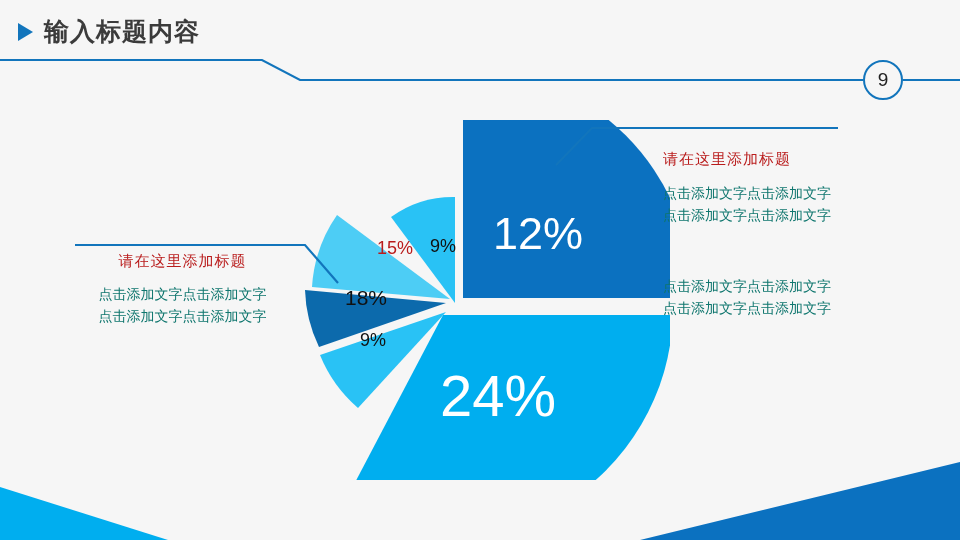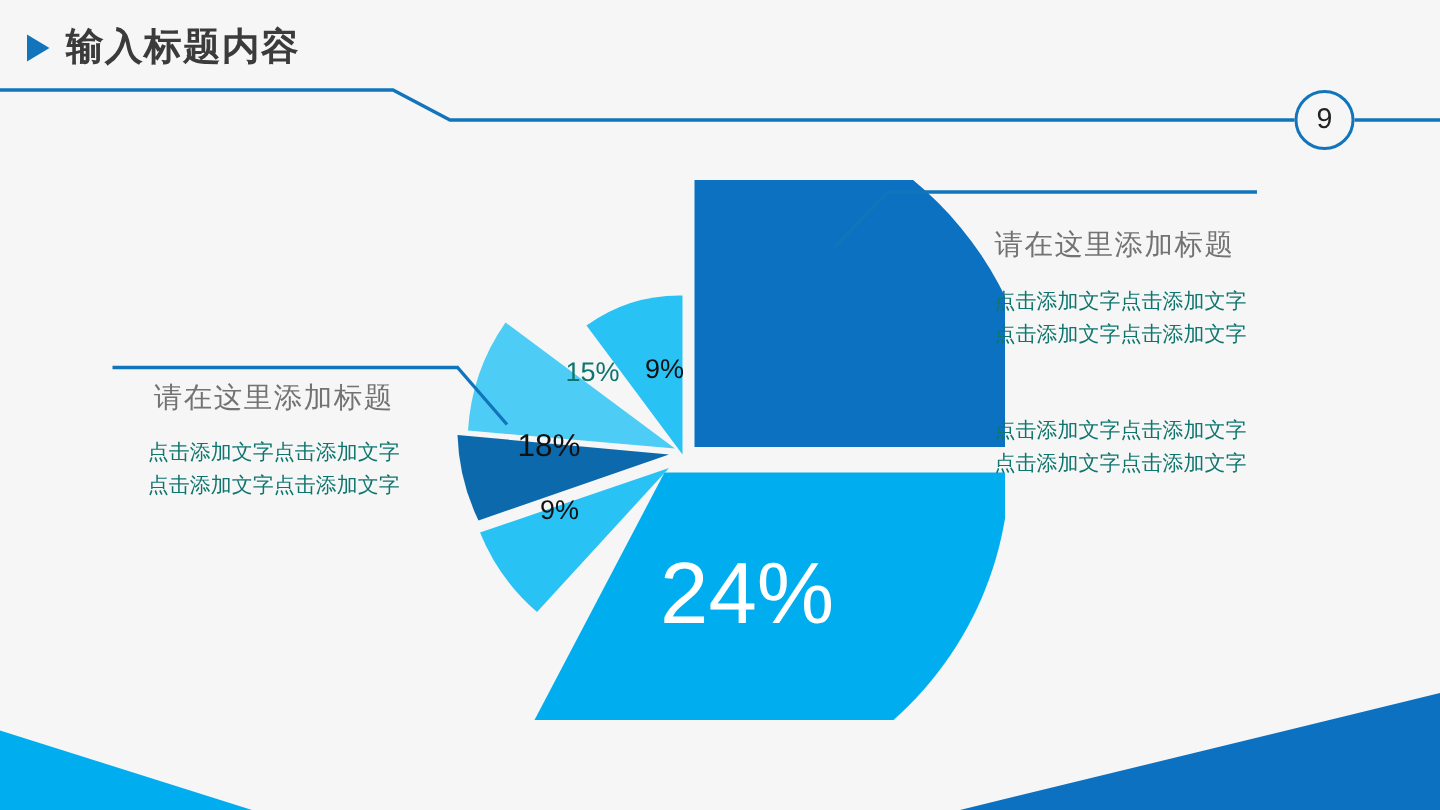--- a/index.html
+++ b/index.html
@@ -85,29 +85,29 @@
   }
   .slice-label {
     position: absolute;
     font-weight: normal;
     white-space: nowrap;
     pointer-events: none;
   }
   .lbl-12 { left: 493px; top: 208px; font-size: 45px; color: #ffffff; }
   .lbl-24 { left: 440px; top: 362px; font-size: 58px; color: #ffffff; }
   .lbl-18 { left: 345px; top: 286px; font-size: 21px; color: #111; }
-  .lbl-15 { left: 377px; top: 238px; font-size: 18px; color: #0f766e; }
+  .lbl-15 { left: 377px; top: 238px; font-size: 18px; color: #b91c1c; }
   .lbl-9a { left: 430px; top: 236px; font-size: 18px; color: #111; }
   .lbl-9b { left: 360px; top: 330px; font-size: 18px; color: #111; }
 
   
   .txt-block { position: absolute; }
   .blk-title {
-    font-size: 19px;
-    color: #737373;
+    font-size: 15px;
+    color: #b91c1c;
     white-space: nowrap;
     margin: 0 0 12px 0;
     letter-spacing: 1px;
   }
   .blk-line {
     font-size: 14px;
     color: #0f766e;
     white-space: nowrap;
     line-height: 1.55;
   }
@@ -167,20 +167,21 @@
 
     <g>
       <path d="M205 183 L64 170 A141 141 0 0 0 78 227 Z" fill="#0C6AAC" transform="translate(-9,0)"></path>
     </g>
 
     <g>
       <path d="M199 189 L73 232 A139 139 0 0 0 111 285 Z" fill="#29C2F5" transform="translate(-3,3)"></path>
     </g>
   </svg>
 
+  <div class="slice-label lbl-12">12%</div>
   <div class="slice-label lbl-24">24%</div>
   <div class="slice-label lbl-18">18%</div>
   <div class="slice-label lbl-15">15%</div>
   <div class="slice-label lbl-9a">9%</div>
   <div class="slice-label lbl-9b">9%</div>
 
   <svg class="connectors" width="960" height="540" style="pointer-events:none;">
 
     <path d="M556 165 L592 128 L838 128" fill="none" stroke="#1275BC" stroke-width="2.2"></path>
 

